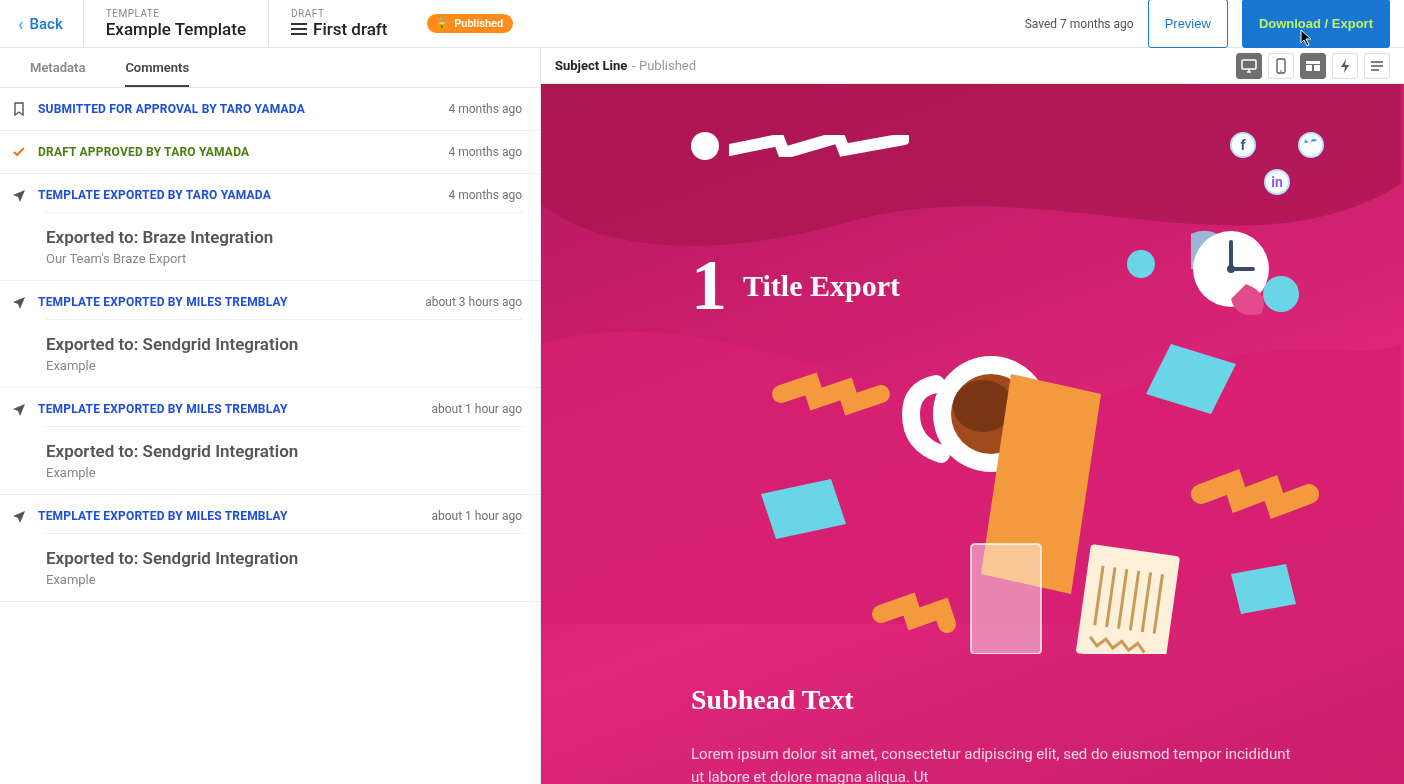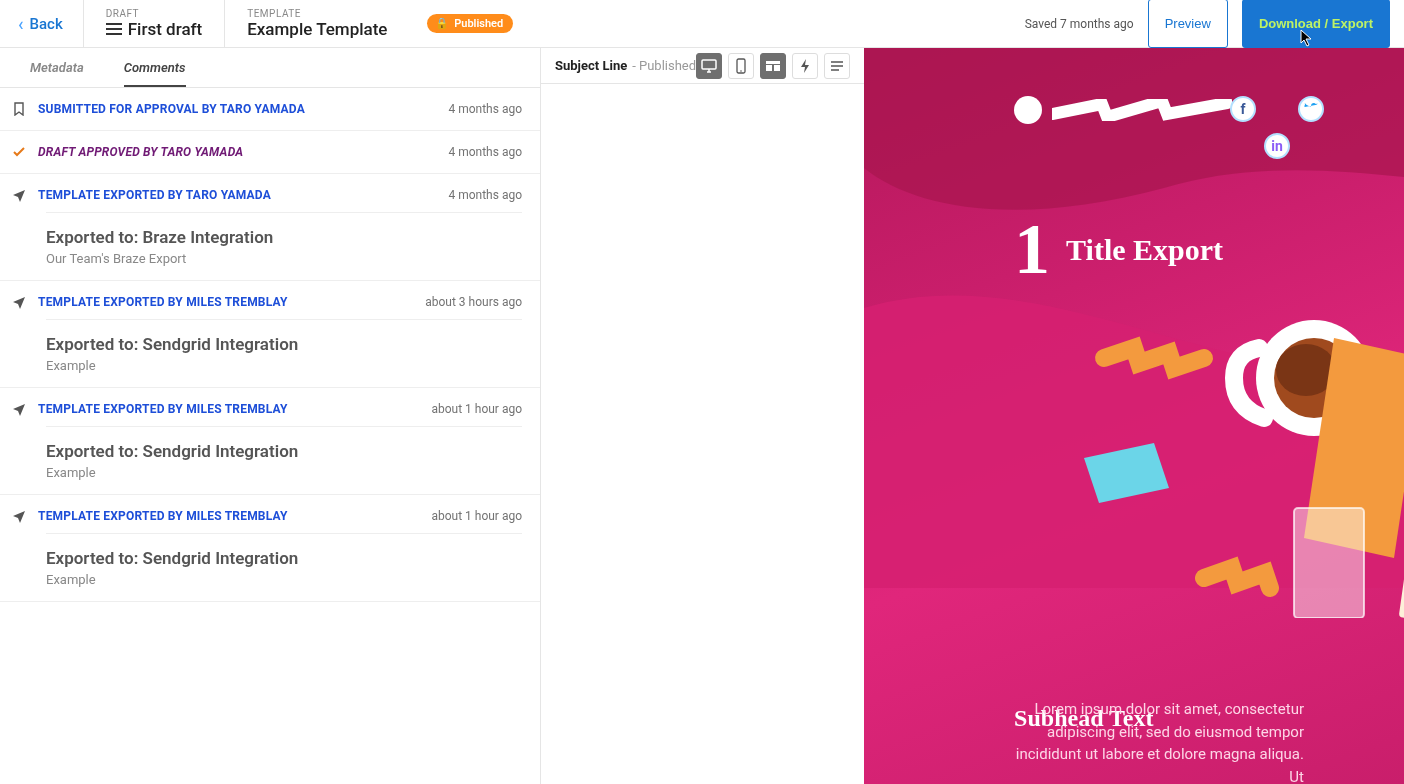--- a/index.html
+++ b/index.html
@@ -17,37 +17,37 @@
   .pill-lock { margin-right: 5px; font-size: 11px; }
   .header-right { margin-left: auto; display: flex; align-items: center; padding-right: 14px; gap: 14px; }
   .saved { color: #555; font-size: 12px; }
   .btn { border-radius: 3px; font-size: 13px; font-weight: 500; padding: 16px 16px; cursor: pointer; }
   .btn-outline { border: 1px solid #1976d2; color: #1976d2; background: #fff; }
   .btn-primary { border: 1px solid #1976d2; color: #bef264; background: #1976d2; font-weight: bold; }
   
   
   .main { display: flex; height: calc(100% - 48px); }
   .left { width: 541px; display: flex; flex-direction: column; border-right: 1px solid #e5e5e5; }
-  .tabs { display: flex; padding: 12px 20px 0 30px; border-bottom: 1px solid #e5e5e5; gap: 40px; font-style: italic; }
+  .tabs { display: flex; padding: 12px 20px 0 30px; border-bottom: 1px solid #e5e5e5; gap: 40px; }
   .tab { font-size: 13px; font-weight: 600; color: #888; padding-bottom: 10px; border-bottom: 2px solid transparent; cursor: pointer; }
   .tab.active { color: #444; border-bottom-color: #444; }
   
   .audit { flex: 1; overflow-y: auto; }
   .audit-row { padding: 14px 18px 14px 12px; border-bottom: 1px solid #eee; }
   .audit-head { display: flex; align-items: center; }
   .audit-icon { width: 22px; text-align: center; color: #555; flex-shrink: 0; }
   .audit-icon.orange { color: #e67a1a; }
   .audit-title { font-size: 12px; font-weight: 700; letter-spacing: .2px; color: #1d4ed8; text-transform: uppercase; margin-left: 4px; }
-  .audit-title.orange { color: #701a75; font-style: italic; }
+  .audit-title.orange { color: #4d7c0f; }
   .audit-time { margin-left: auto; font-size: 12px; color: #737373; }
   .audit-detail { margin: 10px 0 0 34px; border-top: 1px solid #eee; padding-top: 14px; }
   .audit-detail-1 { font-size: 17px; font-weight: 600; color: #555; }
   .audit-detail-2 { font-size: 13px; color: #888; margin-top: 4px; }
   
-  .right { flex: 1; display: flex; background: #fff; text-align: right; }
+  .right { flex: 1; display: flex; flex-direction: column; background: #fff; }
   .subjectbar { height: 36px; display: flex; align-items: center; padding: 0 14px; border-bottom: 1px solid #e5e5e5; }
   .subject { font-size: 13px; font-weight: 700; color: #222; }
   .preheader { font-size: 13px; color: #999; margin-left: 5px; }
   .toolbar { margin-left: auto; display: flex; gap: 6px; }
   .tool { width: 26px; height: 26px; border: 1px solid #ddd; border-radius: 3px; display: flex; align-items: center; justify-content: center; cursor: pointer; color: #555; background:#fff; }
   .tool.active { background: #6f6f6f; color: #fff; border-color: #6f6f6f; }
   
   .preview { flex: 1; position: relative; overflow: hidden; background: linear-gradient(160deg, #b4185a 0%, #c91e6b 30%, #e0267b 60%, #c91e6b 100%); }
   
   .wave1 { position: absolute; left:0; right:0; top:0; height:260px; }
@@ -59,50 +59,50 @@
   .socials { position: absolute; top: 48px; right: 80px; display: flex; gap: 8px; }
   .social { width: 26px; height: 26px; border-radius: 50%; background: #fff; color: #1da1f2; font-weight:700; font-size:14px; display:flex; align-items:center; justify-content:center; border: 2px solid #b3e0ff; }
   .social.fb { color:#3b5998; }
   .social.li { color:#8b5cf6;margin-top:37px; }
   .social.tw { color:#1da1f2; }
   
   .hero { position: absolute; top: 160px; left: 150px; display: flex; align-items: center; gap: 16px; }
   .hero-num { font-family: Georgia, 'Times New Roman', serif; font-size: 72px; font-weight: 700; color: #fff; }
   .hero-title { font-family: Georgia, 'Times New Roman', serif; font-size: 30px; font-weight: 700; color: #fff; }
   
-  .subhead { position: absolute; bottom: 52px; left: 150px; font-family: Georgia, serif; font-size: 24px; font-weight: 700; color: #fff; }
+  .subhead { position: absolute; bottom: 68px; left: 150px; font-family: Georgia, serif; font-size: 28px; font-weight: 700; color: #fff; }
   .body-text { position: absolute; bottom: -4px; left: 150px; right: 100px; font-size: 15px; line-height: 1.5; color: #fdd5e6; }
   
   .cursor { position: absolute; top: 29px; left: 1300px; font-size: 16px; color:#000; pointer-events:none; z-index: 100; }
   
   svg { display:block; }
 </style>
 </head>
 <body>
 
 <div class="header">
   <div class="back">
     <span class="back-chevron">‹</span>
     <span>Back</span>
+  </div>
+  <div class="header-cell">
+    <span class="header-label">TEMPLATE</span>
+    <span class="header-value">Example Template</span>
   </div>
   <div class="header-cell">
     <span class="header-label">DRAFT</span>
     <span class="header-value">
       <span class="draft-icon">
         <svg width="16" height="12" viewBox="0 0 16 12">
             <path d="M0 1h16M0 6h16M0 11h16" stroke="#333" stroke-width="2"></path>
           </svg>
       </span>
       <span>First draft</span>
     </span>
   </div>
-  <div class="header-cell">
-    <span class="header-label">TEMPLATE</span>
-    <span class="header-value">Example Template</span>
-  </div>
   <span class="pill">
     <span class="pill-lock">🔒</span>
     <span>Published</span>
   </span>
   <div class="header-right">
     <span class="saved">Saved 7 months ago</span>
     <button class="btn btn-outline">Preview</button>
     <button class="btn btn-primary">Download / Export</button>
   </div>
 </div>

